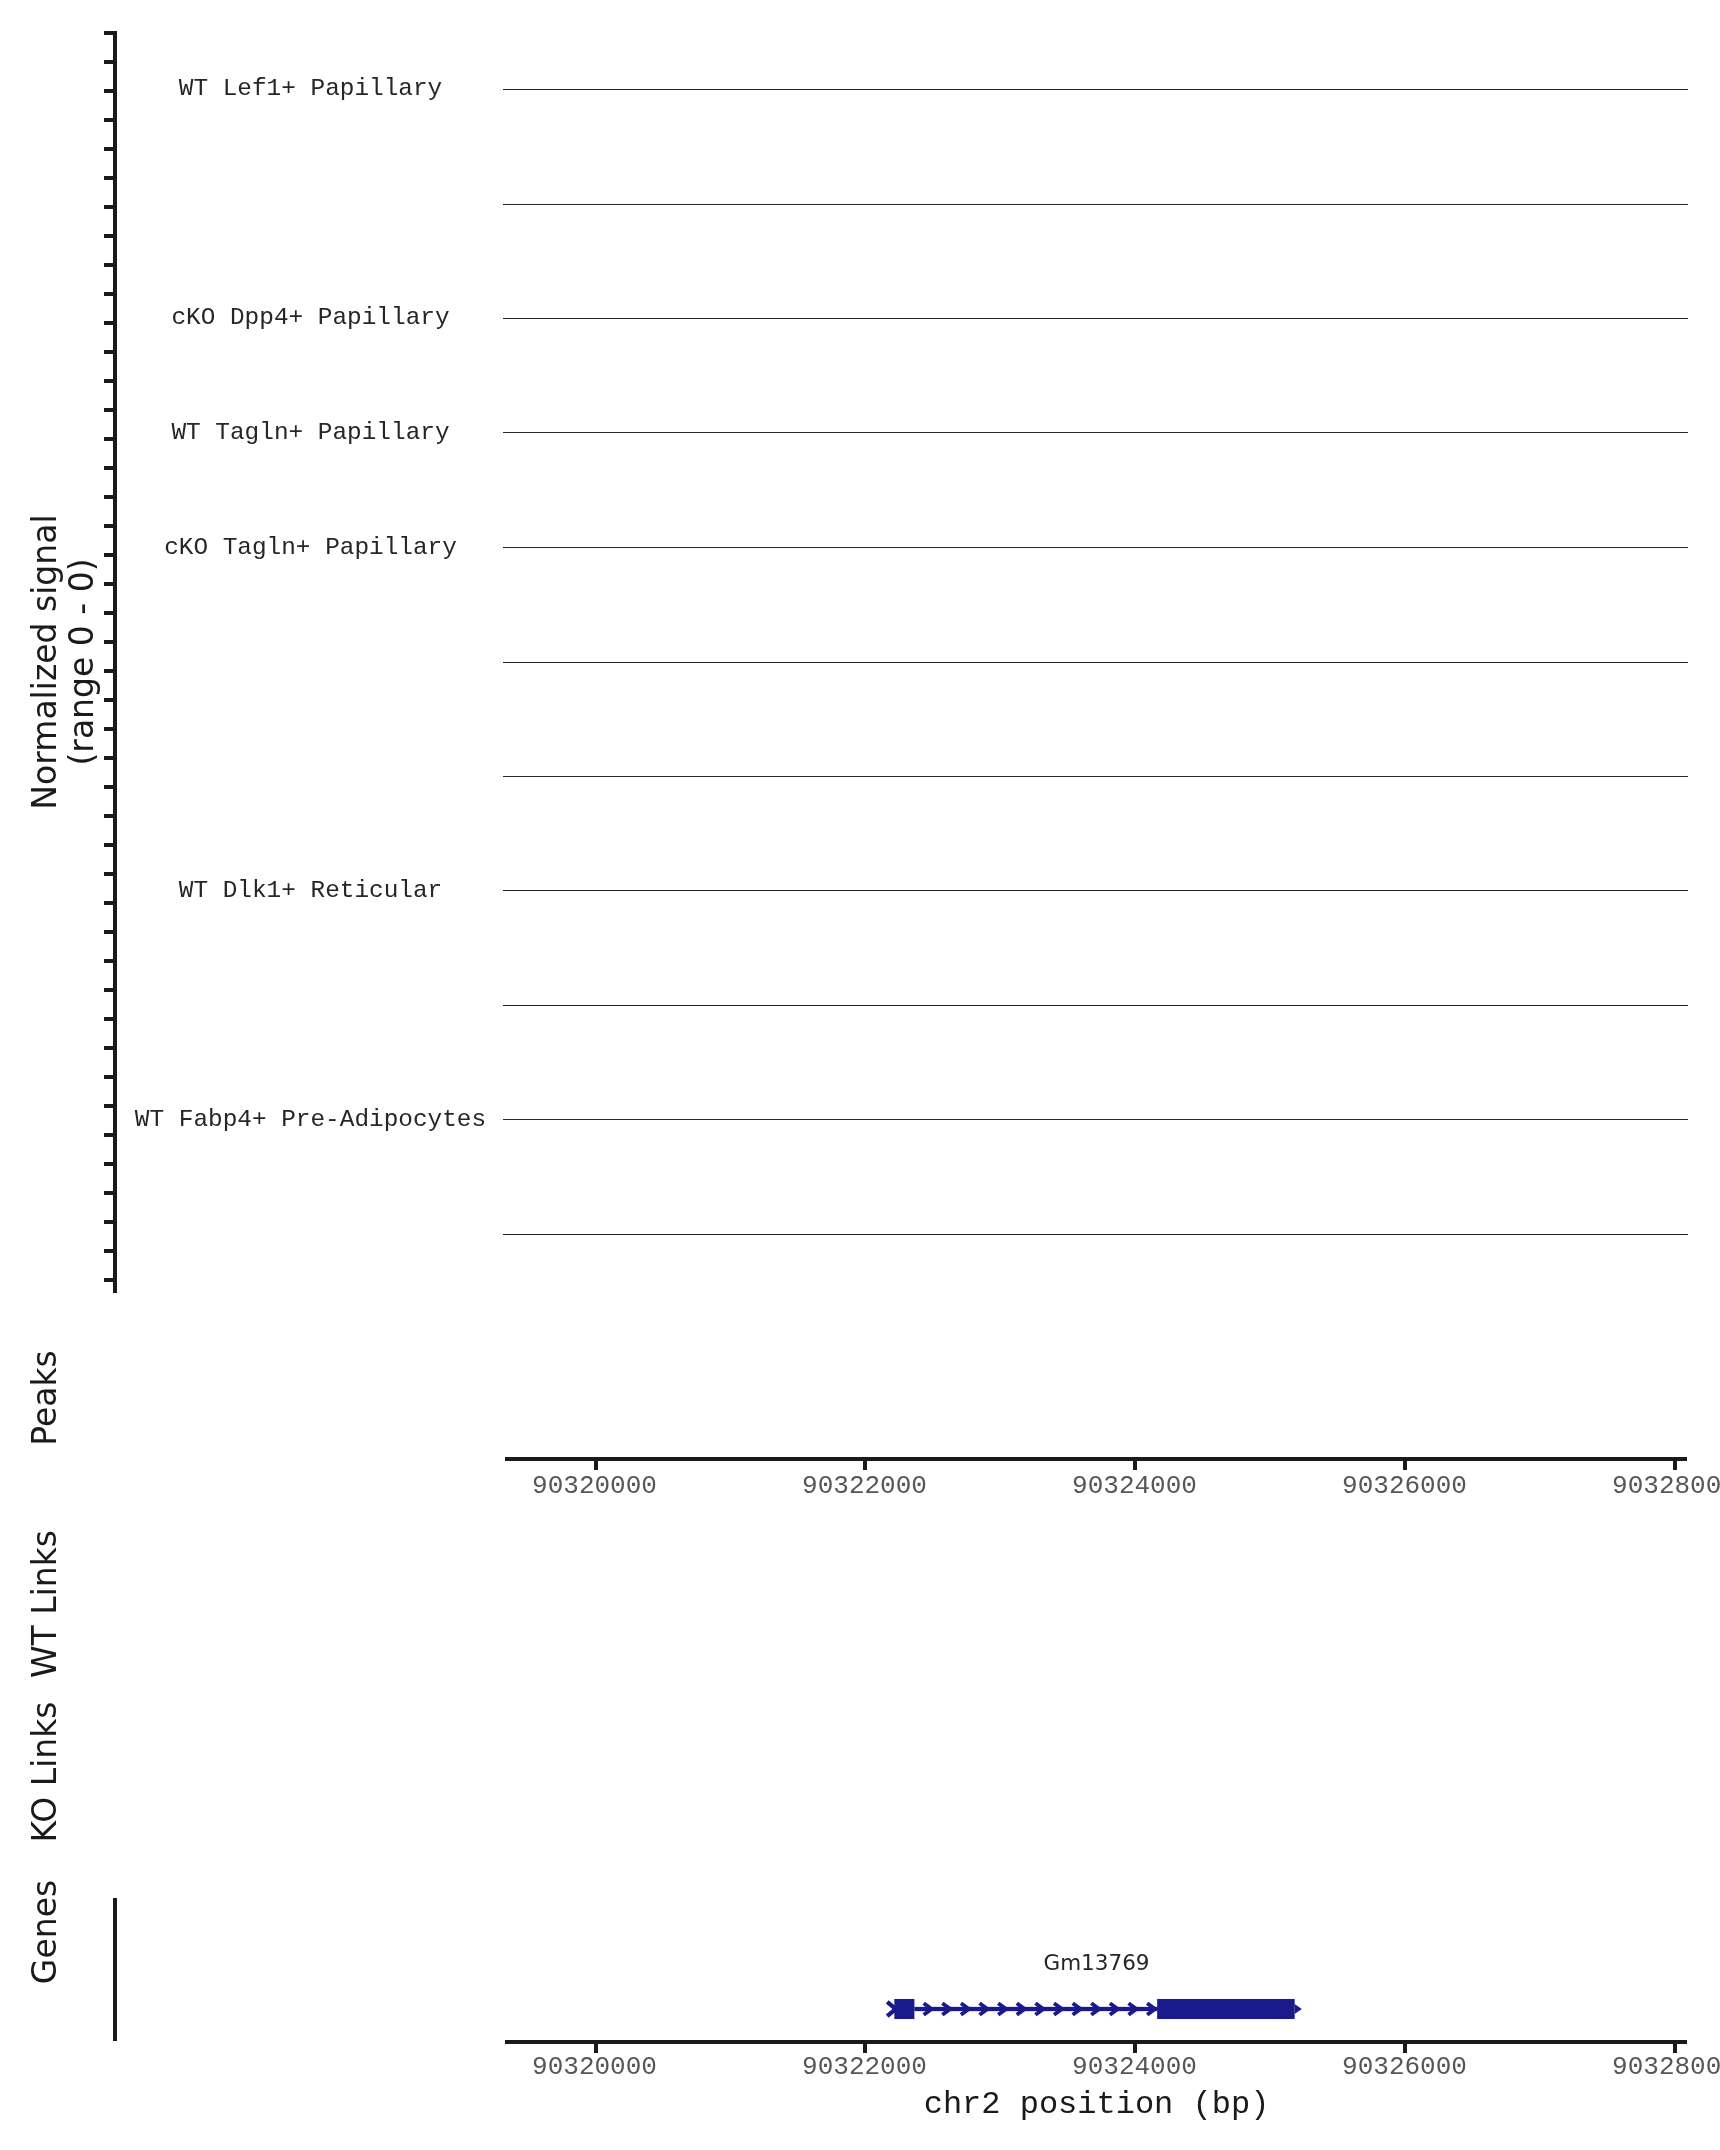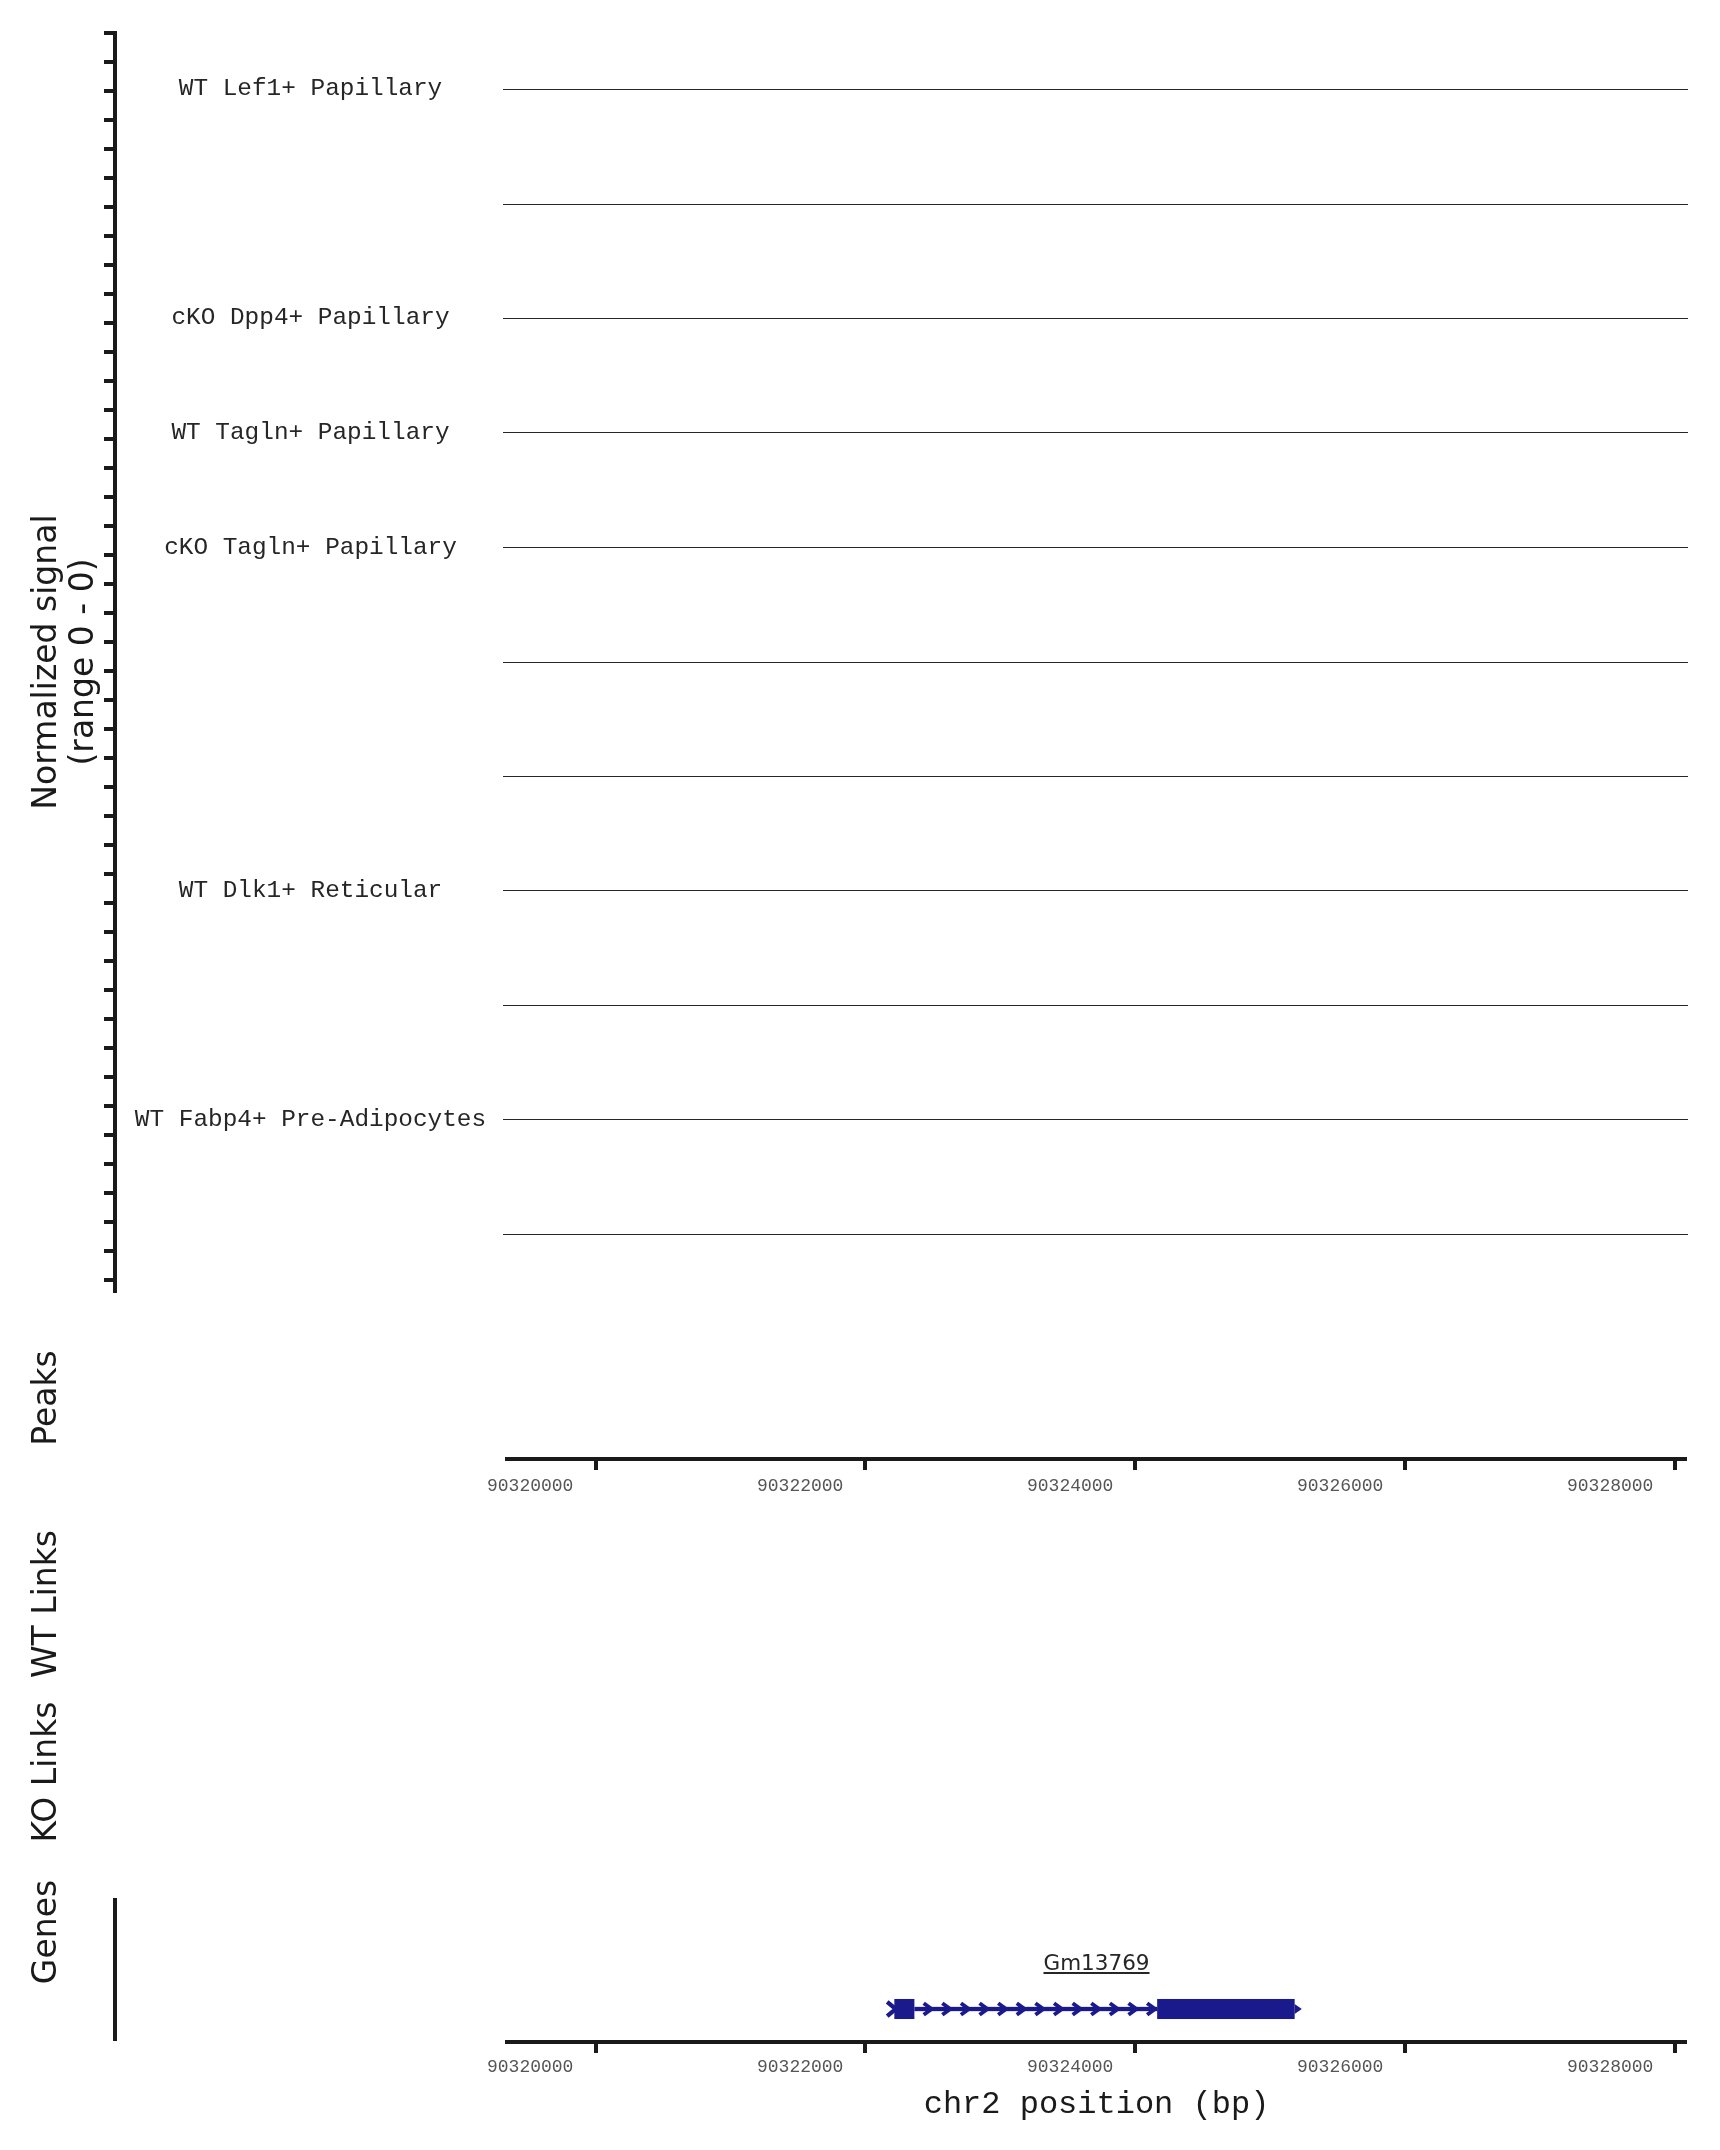--- a/index.html
+++ b/index.html
@@ -66,22 +66,22 @@
     background: var(--color-axis, #1a1a1a);
   }
   .axis-tick {
     position: absolute;
     width: 3.6px; height: 8.6px;
     background: var(--color-axis, #1a1a1a);
   }
   .axis-ticklabel {
     position: absolute;
     width: 215px;
-    text-align: left;
-    font-size: 18px;
+    text-align: center;
+    font-size: 26px;
     line-height: 30px;
     color: var(--color-ticklabel, #565656);
     white-space: nowrap;
   }
   .axis-title {
     position: absolute;
     left: 505px; width: 1183px;
     text-align: center;
     font-size: 32px;
     line-height: 43px;
@@ -89,21 +89,20 @@
   }
 
   .gene-name {
     position: absolute;
     left: 989px; top: 1947px;
     width: 215px;
     text-align: center;
     font-size: 21.5px;
     line-height: 32px;
     color: var(--color-tracklabel, #262626);
-    text-decoration: underline;
   }
 </style>
 </head>
 <body>
 
 <div id="fig">
 
   <div class="rot ylabel-block" style="left:63px; top:662px;">
     <div>Normalized signal</div>
     <div>(range 0 - 0)</div>

